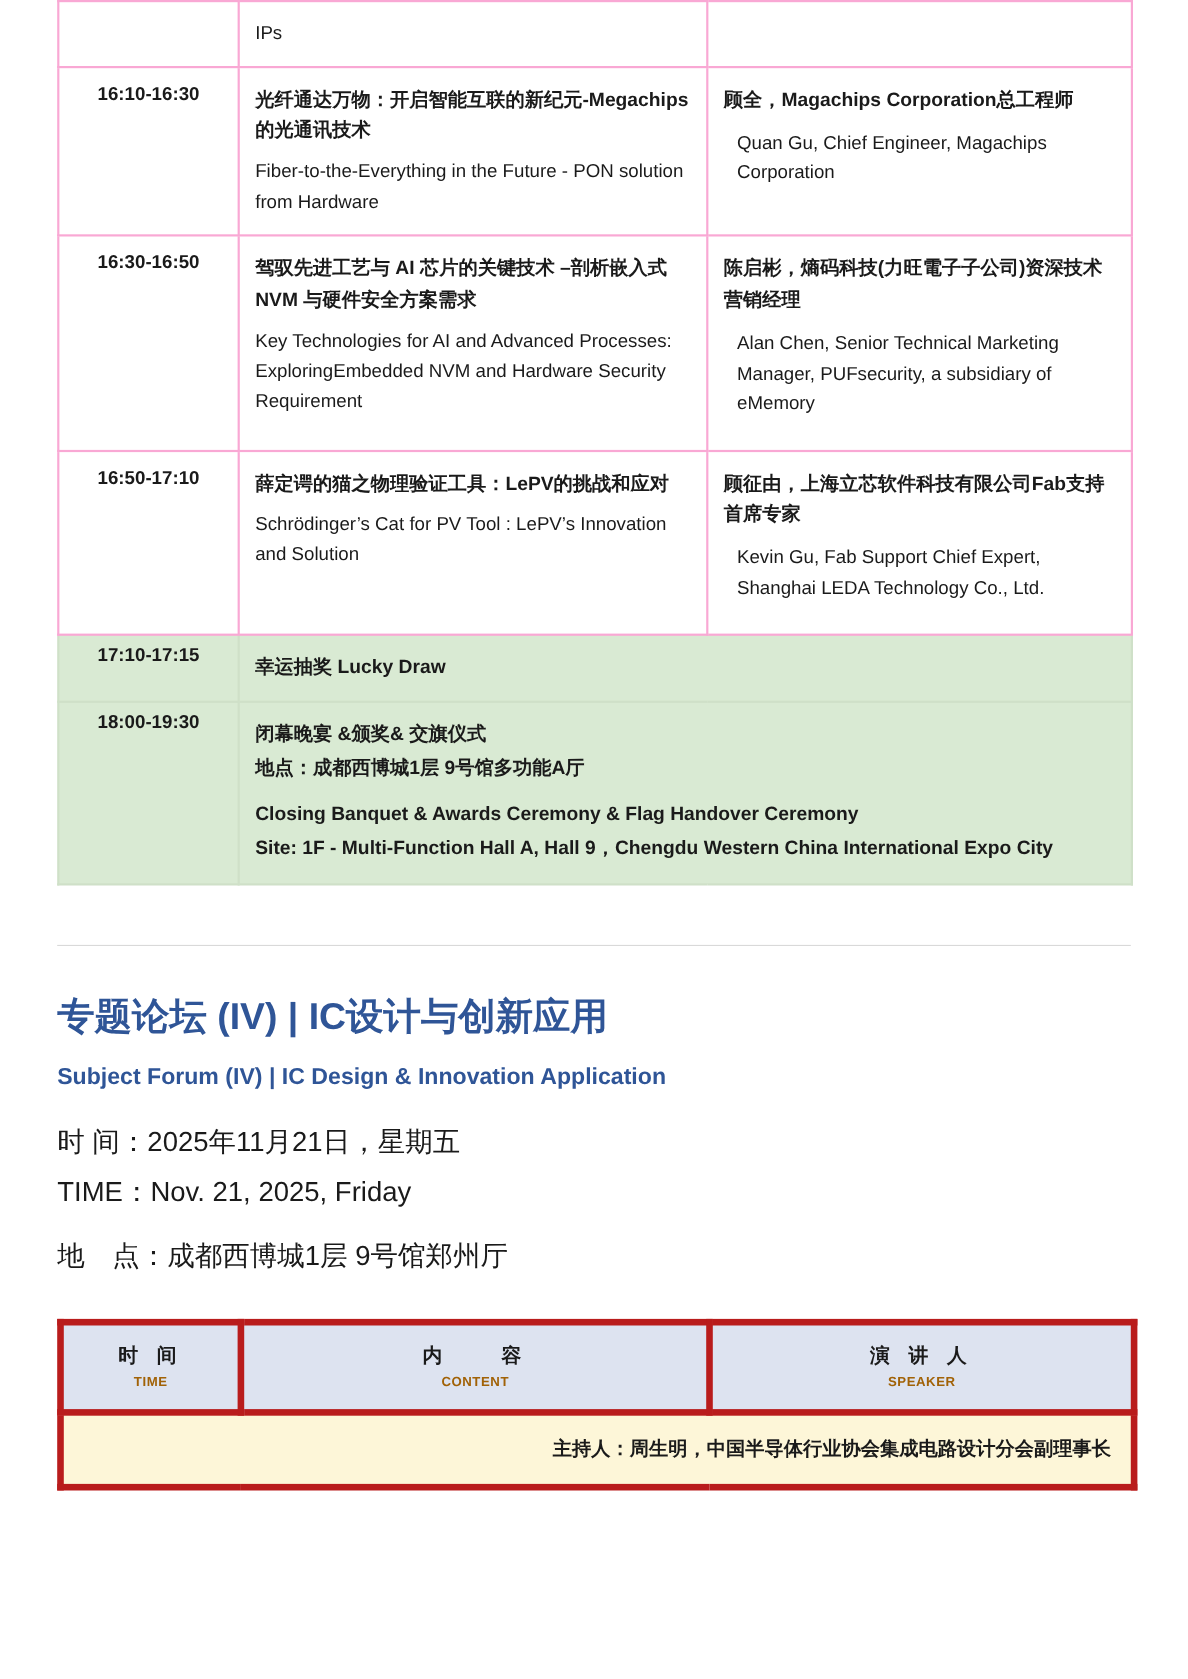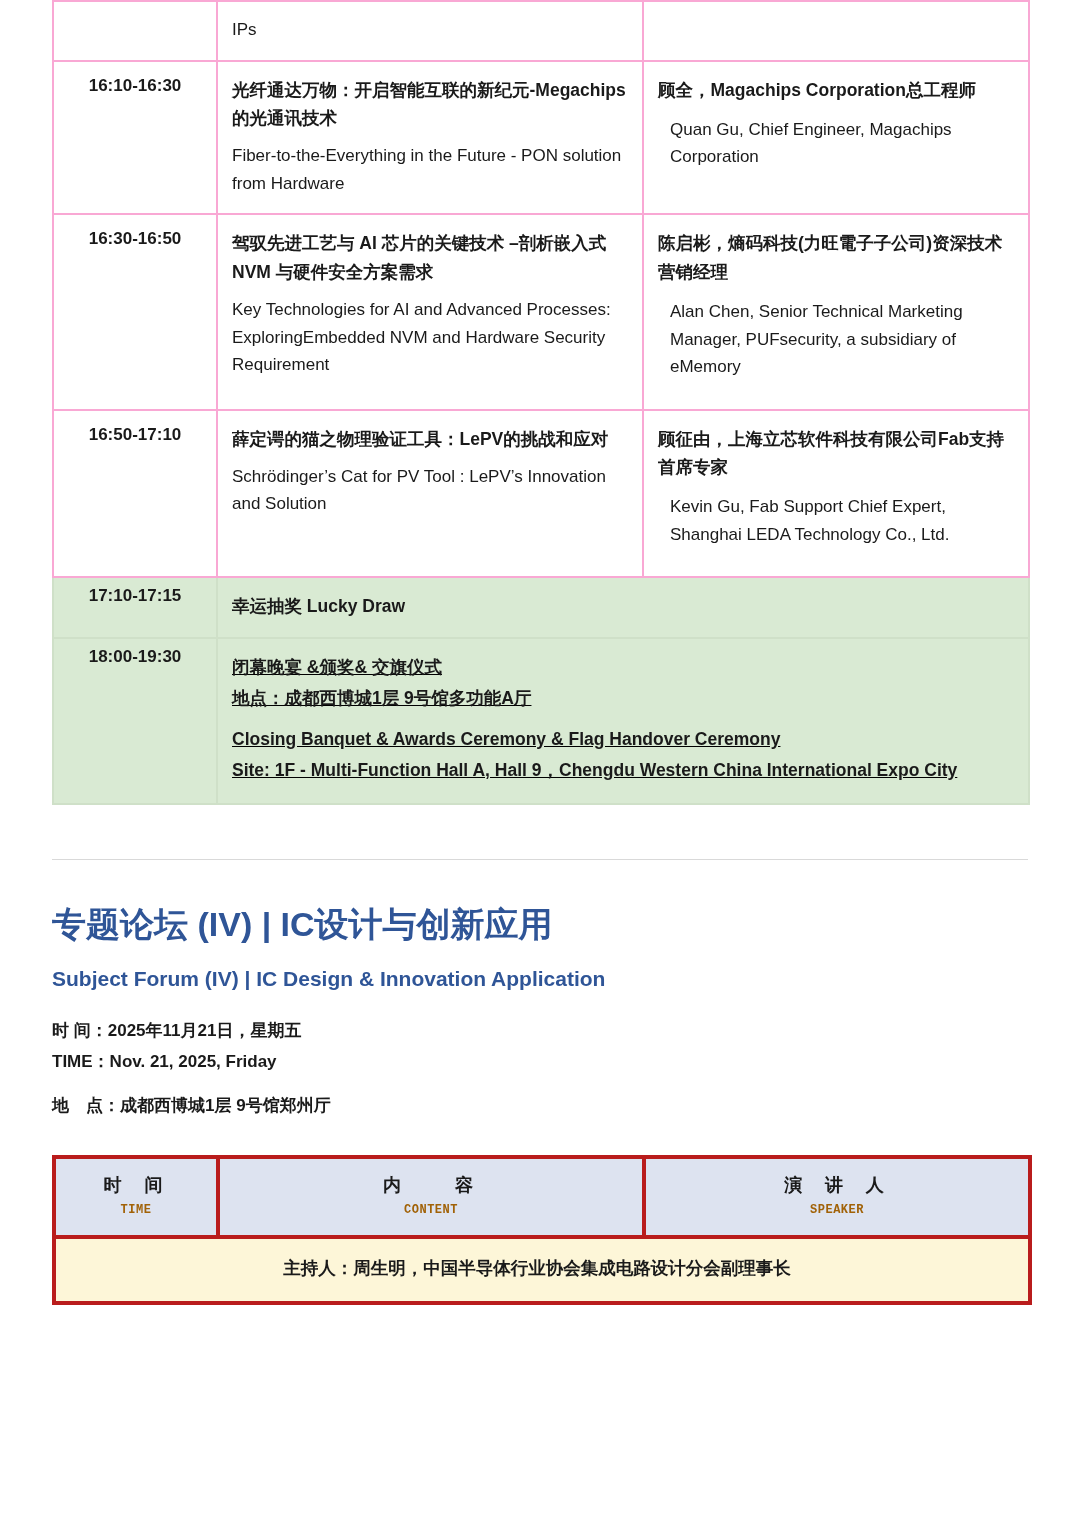--- a/index.html
+++ b/index.html
@@ -88,21 +88,21 @@
     background: #d9ead3;
     border-color: #cfe0c8;
   }
   tr.green td.time-cell { padding-top: 8px; }
   .green-label-cn {
     font-weight: bold;
     font-size: 17.5px;
     color: #1a1a1a;
     line-height: 1.65;
   }
-  .green-block { padding: 0; text-decoration: underline; }
+  .green-block { padding: 0; }
   .green-para { margin: 0 0 2px 0; }
   .gap-b { margin-top: 12px; }
 
   
   .divider {
     width: 976px;
     height: 1px;
     background: #d9d9d9;
     margin: 54px 0 0 0;
   }
@@ -120,39 +120,38 @@
     line-height: 1.2;
   }
   h2.forum-en {
     font-size: 21px;
     font-weight: bold;
     color: #2f5597;
     margin: 0 0 22px 0;
     line-height: 1.25;
   }
   .meta-line {
-    font-size: 17px;
-    font-weight: bold;
+    font-size: 25px;
+    font-weight: normal;
     color: #1a1a1a;
     line-height: 1.85;
     margin: 0;
   }
   .meta-group { margin-bottom: 12px; }
 
   
   table.agenda2 {
     width: 976px;
     border-collapse: collapse;
     table-layout: fixed;
     margin-top: 34px;
   }
   table.agenda2 td {
-    border: 4px solid #b91c1c;
+    border: 6px solid #b91c1c;
     vertical-align: middle;
-    font-family: Liberation Mono, monospace;
   }
   tr.hdr td {
     background: #dde3f0;
     text-align: center;
     padding: 14px 8px 16px 8px;
   }
   .hdr-cn {
     font-weight: bold;
     font-size: 18px;
     color: #1a1a1a;
@@ -180,21 +179,21 @@
   }
   .sec-en {
     font-weight: bold;
     font-size: 17px;
     color: #2f5597;
     line-height: 1.6;
     letter-spacing: 0px;
   }
   tr.host td {
     background: #fdf6d8;
-    text-align: center;
+    text-align: right;
     padding: 16px 18px 18px 8px;
   }
   .host-cn {
     font-weight: bold;
     font-size: 17.5px;
     color: #1a1a1a;
     line-height: 1.6;
   }
 </style>
 </head>

